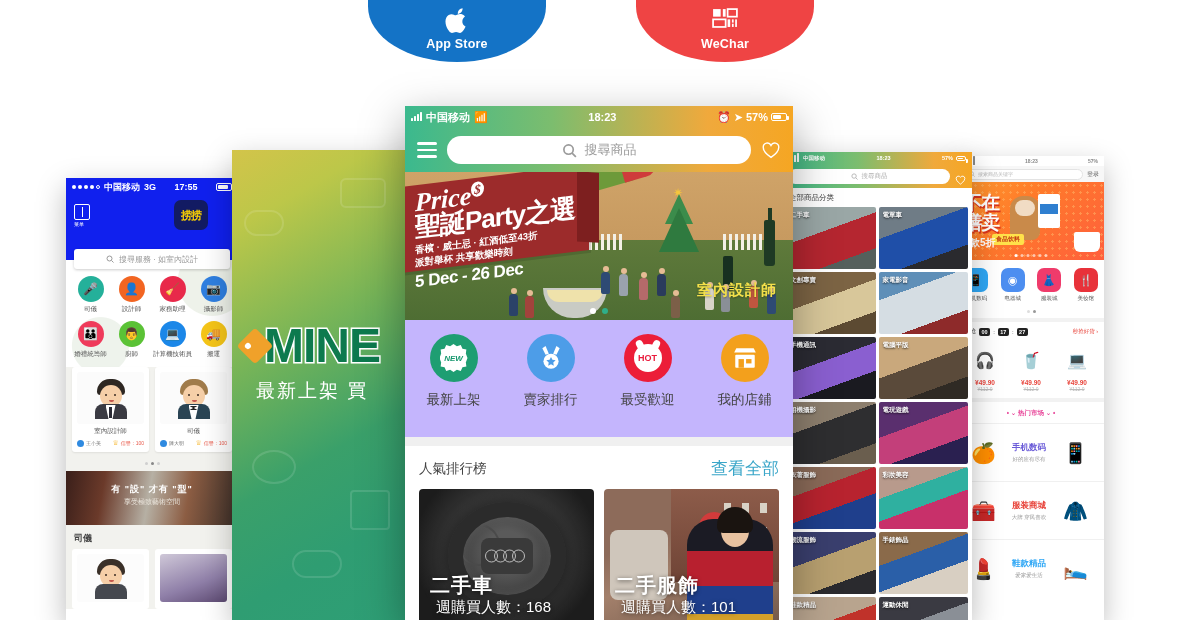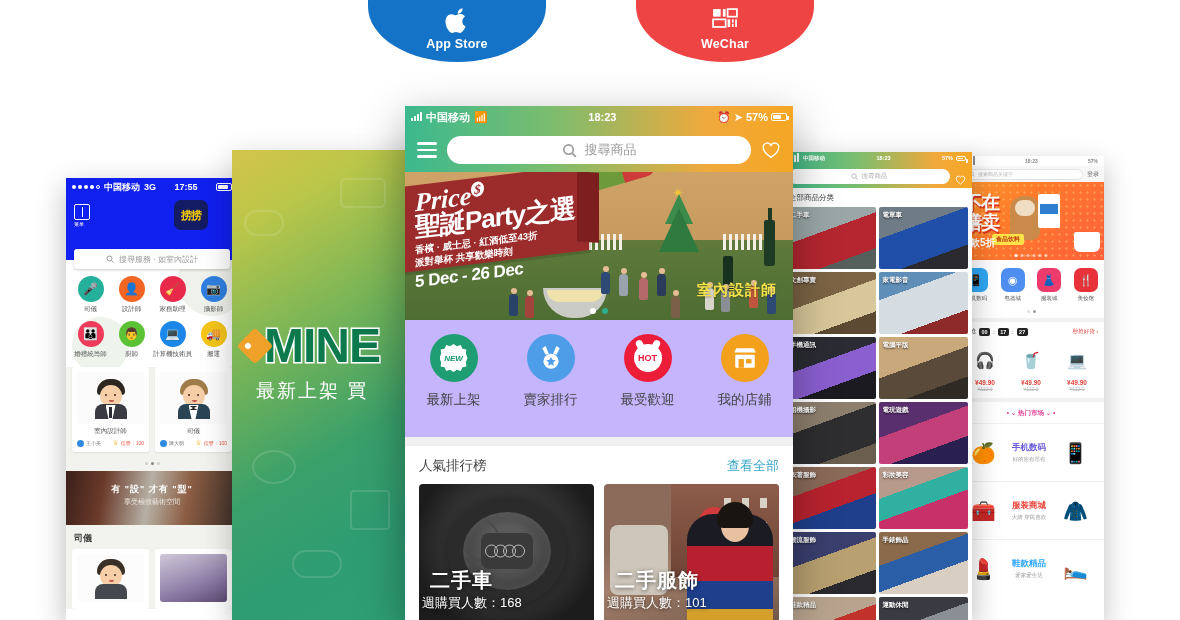--- a/index.html
+++ b/index.html
@@ -160,25 +160,25 @@
   .badge-new{width:28px;height:28px;background:#fff;color:#18996f;font-size:8px;font-weight:800;font-style:italic;
     display:flex;align-items:center;justify-content:center;
     clip-path:polygon(50% 0,62% 8%,76% 4%,82% 17%,96% 20%,94% 34%,100% 50%,94% 66%,96% 80%,82% 83%,76% 96%,62% 92%,50% 100%,38% 92%,24% 96%,18% 83%,4% 80%,6% 66%,0 50%,6% 34%,4% 20%,18% 17%,24% 4%,38% 8%);}
   .badge-hot{width:28px;height:28px;border-radius:50%;background:#fff;color:#ea1b3d;font-size:9px;font-weight:900;
     display:flex;align-items:center;justify-content:center;position:relative;}
   .badge-hot::before{content:"";position:absolute;left:2px;top:-4px;width:7px;height:8px;background:#fff;border-radius:50% 50% 0 0;transform:rotate(-28deg);}
   .badge-hot::after{content:"";position:absolute;right:2px;top:-4px;width:7px;height:8px;background:#fff;border-radius:50% 50% 0 0;transform:rotate(28deg);}
   .pm-divider{height:9px;background:#f0f0f0;}
   .pm-secrow{display:flex;align-items:center;justify-content:space-between;padding:11px 14px 9px;background:#fff;}
   .pm-secrow .t{font-size:13.5px;color:#444;}
-  .pm-secrow .a{font-size:13px;color:#3aa6c9;}
+  .pm-secrow .a{font-size:17px;color:#3aa6c9;}
   .pm-rank{display:flex;gap:10px;padding:0 14px 14px;background:#fff;}
   .rcard{flex:1;height:146px;border-radius:4px;position:relative;overflow:hidden;}
   .rcard .ttl{position:absolute;left:11px;bottom:36px;color:#fff;font-size:20px;font-weight:800;letter-spacing:1px;text-shadow:0 1px 4px rgba(0,0,0,.6);}
-  .rcard .sub{position:absolute;left:3px;bottom:18px;color:#fff;font-size:13px;text-shadow:0 1px 4px rgba(0,0,0,.6);}
+  .rcard .sub{position:absolute;left:17px;bottom:18px;color:#fff;font-size:15px;text-shadow:0 1px 4px rgba(0,0,0,.6);}
   .rcar{background:radial-gradient(ellipse at 50% 42%, #5a5a5a 0 16%, #3a3a3a 42%, #1c1c1c 75%);}
   .rcar .wheel{position:absolute;left:50%;top:46%;transform:translate(-50%,-50%);width:118px;height:108px;border-radius:50%;
     border:15px solid #2b2b2b;box-shadow:inset 0 0 10px rgba(255,255,255,.12),0 0 14px rgba(0,0,0,.5);}
   .rcar .hub{position:absolute;left:50%;top:46%;transform:translate(-50%,-50%);width:52px;height:36px;border-radius:8px;background:#3a3a3a;}
   .rcar .rings{position:absolute;left:50%;top:46%;transform:translate(-50%,-50%);display:flex;gap:-4px;}
   .rcar .rings i{width:13px;height:13px;border:1.6px solid #bdbdbd;border-radius:50%;margin-left:-4px;display:block;}
   .rcar .gauge{position:absolute;left:22%;top:24%;width:42px;height:42px;border-radius:50%;border:2px solid #4a4a4a;}
   .rcloth{background:linear-gradient(160deg,#8d6b5a 0 32%,#a3806b 52%,#6d5446 100%);}
   .rcloth .bldg{position:absolute;right:0;top:0;width:62%;height:64%;background:
       linear-gradient(180deg,#8d5c4a,#6f4436);}

